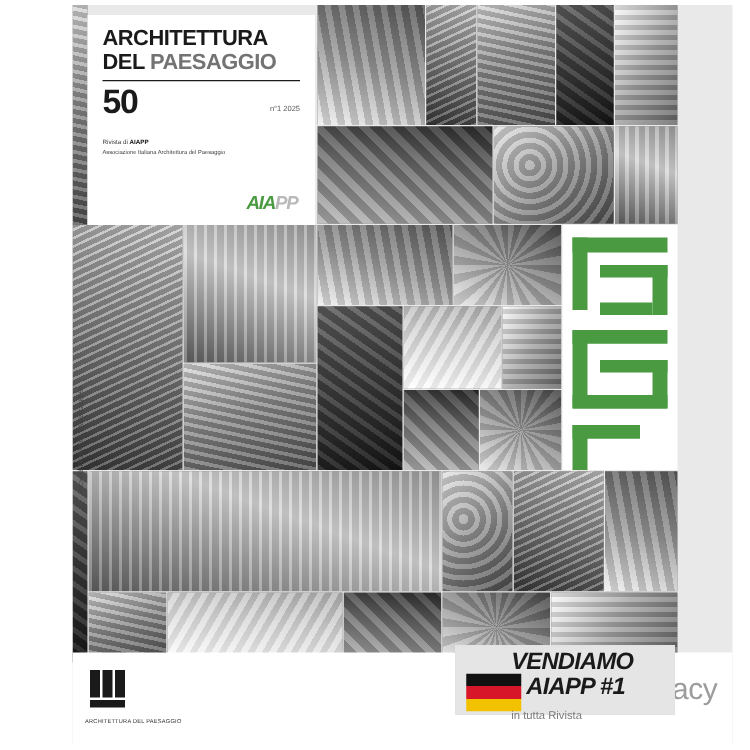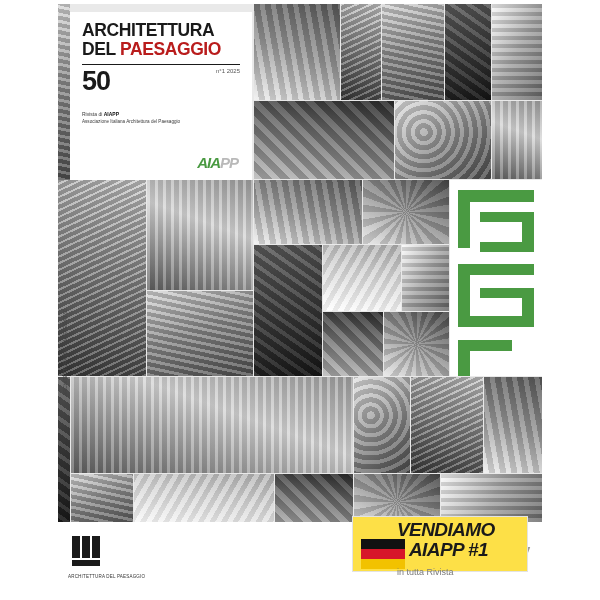--- a/index.html
+++ b/index.html
@@ -24,20 +24,21 @@
 
   
   .cover-page {
     position: absolute;
     left: 58px;
     top: 4px;
     width: 484px;
     height: 592px;
     background: #e9e9e9;
     overflow: hidden;
+    padding-left: 44px;
   }
 
   
   .photo {
     position: absolute;
     overflow: hidden;
     background: #8a8a8a;
   }
   .photo .grain {
     position: absolute;
@@ -125,30 +126,30 @@
     line-height: 1.02;
   }
   .mh-title2 {
     font-size: 17.5px;
     font-weight: bold;
     letter-spacing: -0.4px;
     color: #1a1a1a;
     line-height: 1.02;
     margin-top: 1px;
   }
-  .mh-title2 .grey { color: #b91c1c; }
+  .mh-title2 .grey { color: #737373; }
   .mh-rule {
     margin-top: 5px;
     width: 100%;
     height: 1px;
     background: #1a1a1a;
   }
   .mh-num-row {
     display: flex;
-    align-items: flex-start;
+    align-items: flex-end;
     justify-content: space-between;
     margin-top: 3px;
   }
   .mh-number {
     font-size: 27px;
     font-weight: bold;
     color: #1a1a1a;
     line-height: 1;
     letter-spacing: -1px;
   }
@@ -232,25 +233,25 @@
     font-size: 5px;
     color: #444;
     transform: rotate(-90deg);
     transform-origin: left top;
     white-space: nowrap;
   }
 
   
   .sticker {
     position: absolute;
-    left: 352px;
+    left: 364px;
     top: 516px;
     width: 176px;
     height: 56px;
-    background: #fde047;
+    background: #e5e5e5;
     border: 1px solid #e3e3e3;
     box-sizing: border-box;
   }
   .sticker .flag {
     position: absolute;
     left: 8px;
     top: 22px;
     width: 44px;
     height: 30px;
     background: linear-gradient(180deg, #111 0 33%, #d7162a 33% 66%, #f2c200 66% 100%);

